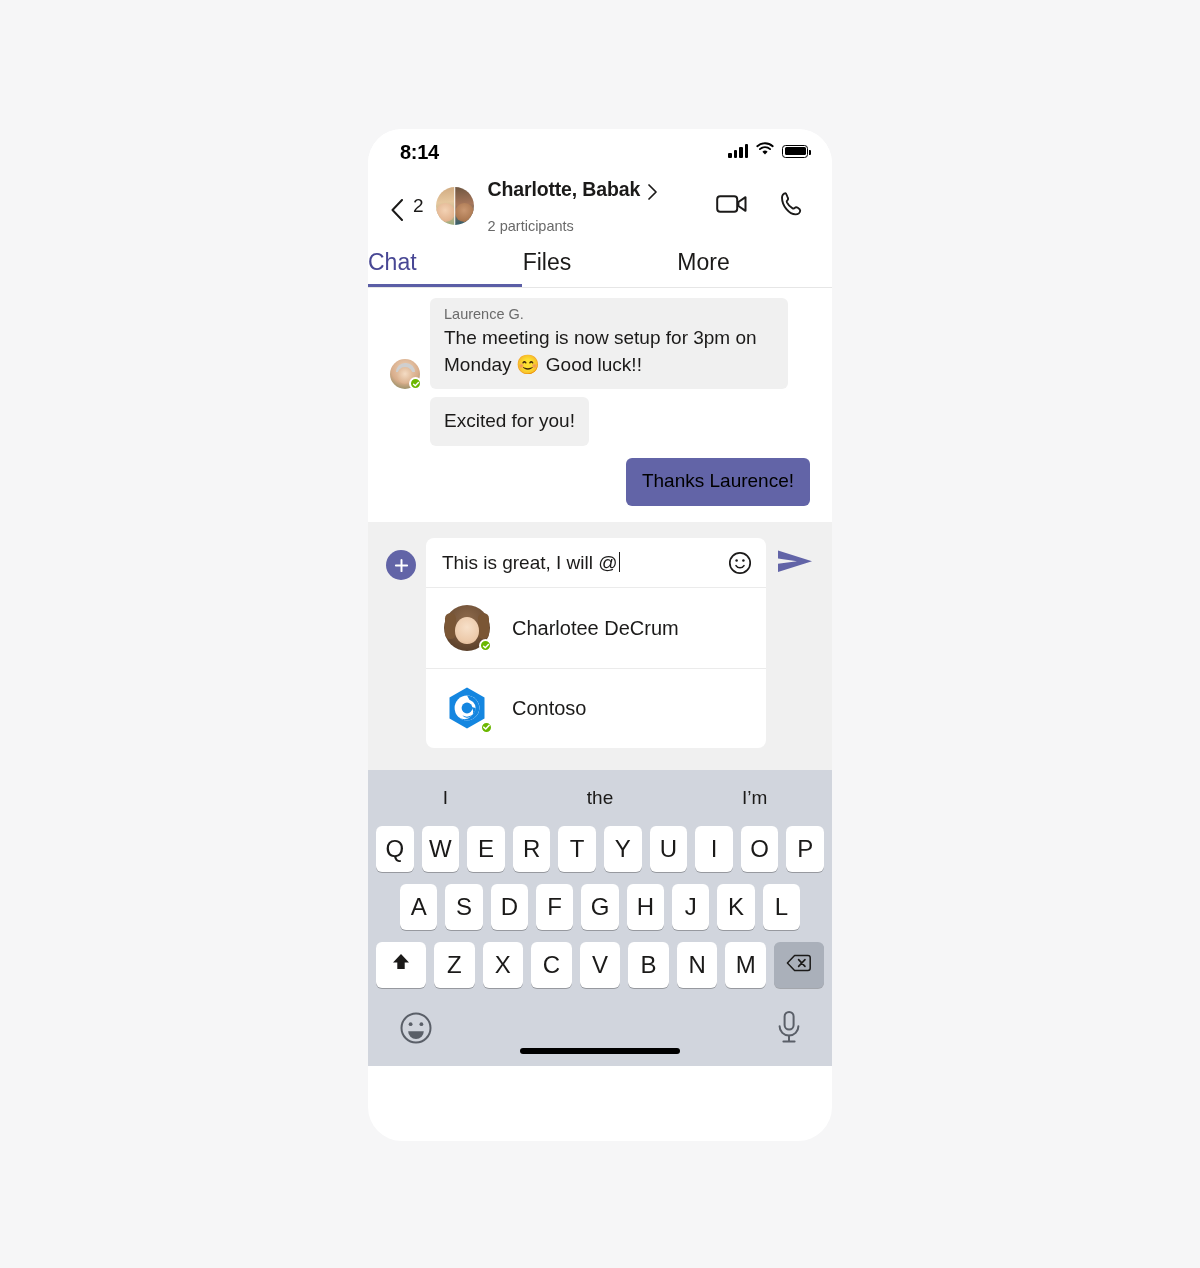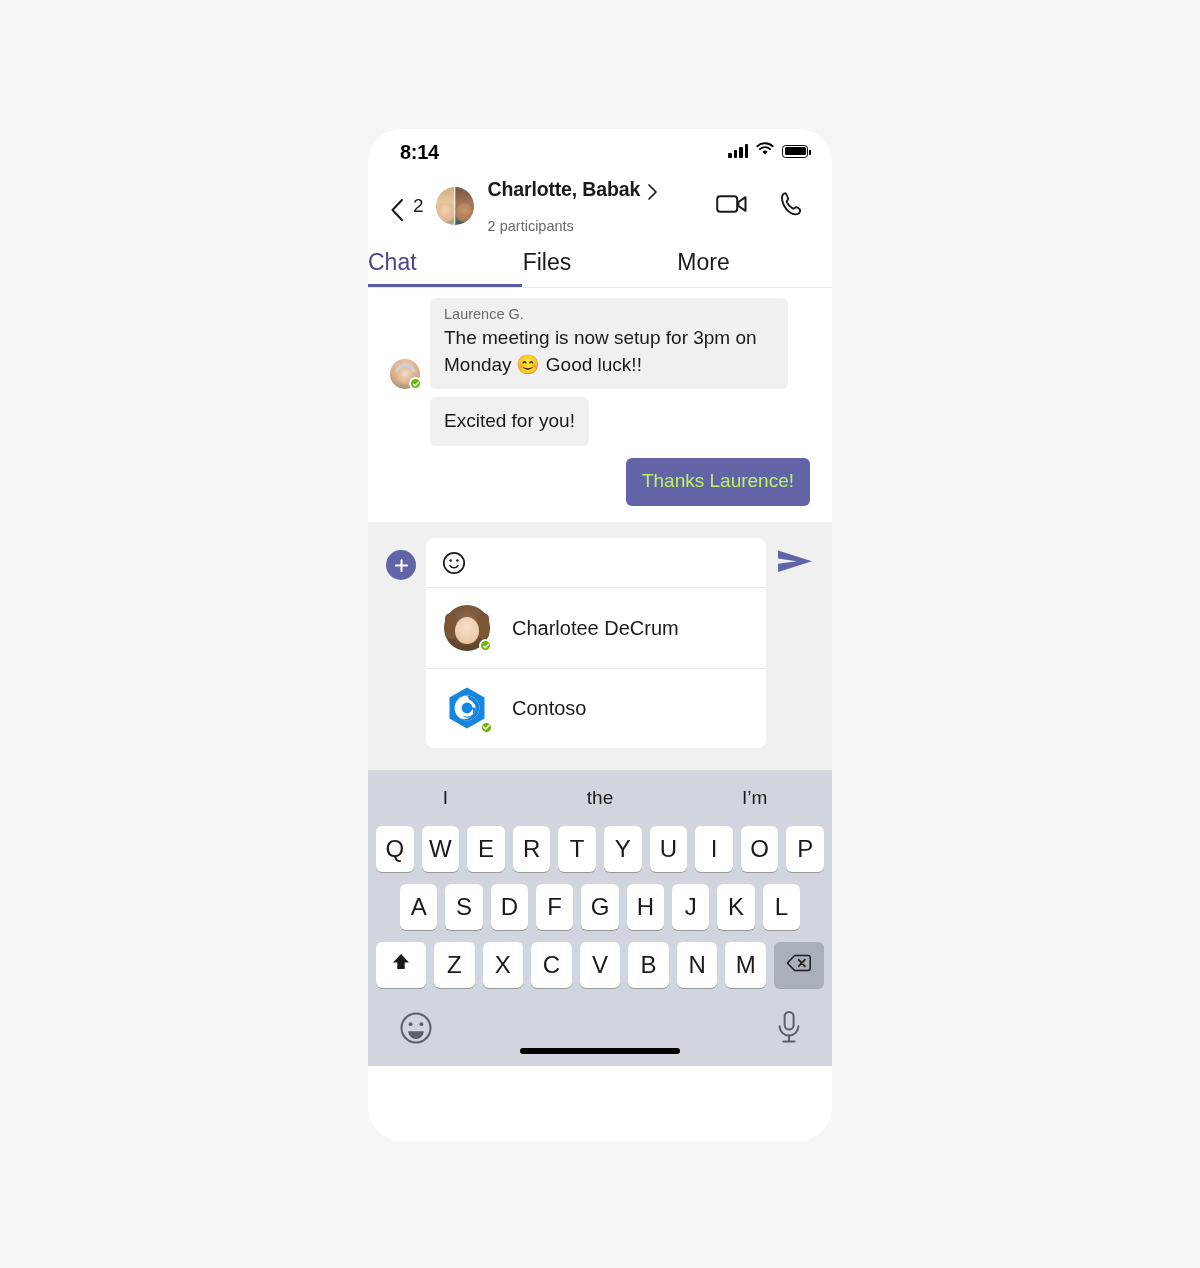--- a/index.html
+++ b/index.html
@@ -195,21 +195,21 @@
     padding: 8px 14px 11px 14px;
     max-width: 330px;
   }
   .bubble-sender { font-size: 14.5px; color: #6b6b6b; margin-bottom: 2px; }
   .bubble-text { font-size: 19px; color: #1b1a19; line-height: 27px; }
   .bubble-in.plain { padding: 10px 14px 12px 14px; }
 
   .msg-out-row { display:flex; justify-content: flex-end; margin-top: 12px; }
   .bubble-out {
     background: #6264a7;
-    color: #bef264;
+    color: #000000;
     border-radius: 6px;
     padding: 11px 16px 13px 16px;
     font-size: 19px;
     line-height: 24px;
     max-width: 330px;
   }
 
   
   .compose-area {
     background: #f0f0f0;
@@ -472,20 +472,23 @@
       <div class="plus-btn">
         <span>
           <svg viewBox="0 0 16 16">
               <path d="M8 2v12M2 8h12" stroke="#fff" stroke-width="2.1" stroke-linecap="round"></path>
             </svg>
         </span>
       </div>
 
       <div class="compose-stack">
         <div class="input-box">
+          <div class="input-text">
+            <span title="Type a message">This is great, I will @</span><span class="caret"></span>
+          </div>
           <span class="emoji-btn">
             <svg viewBox="0 0 24 24" width="24" height="24">
               <circle cx="12" cy="12" r="10.2" stroke="#1b1a19" stroke-width="1.7" fill="none"></circle>
               <circle cx="8.6" cy="9.6" r="1.25" fill="#1b1a19"></circle>
               <circle cx="15.4" cy="9.6" r="1.25" fill="#1b1a19"></circle>
               <path d="M8 14.6c1 1.5 2.4 2.2 4 2.2s3-.7 4-2.2" stroke="#1b1a19" stroke-width="1.6" fill="none" stroke-linecap="round"></path>
             </svg>
           </span>
         </div>
 

